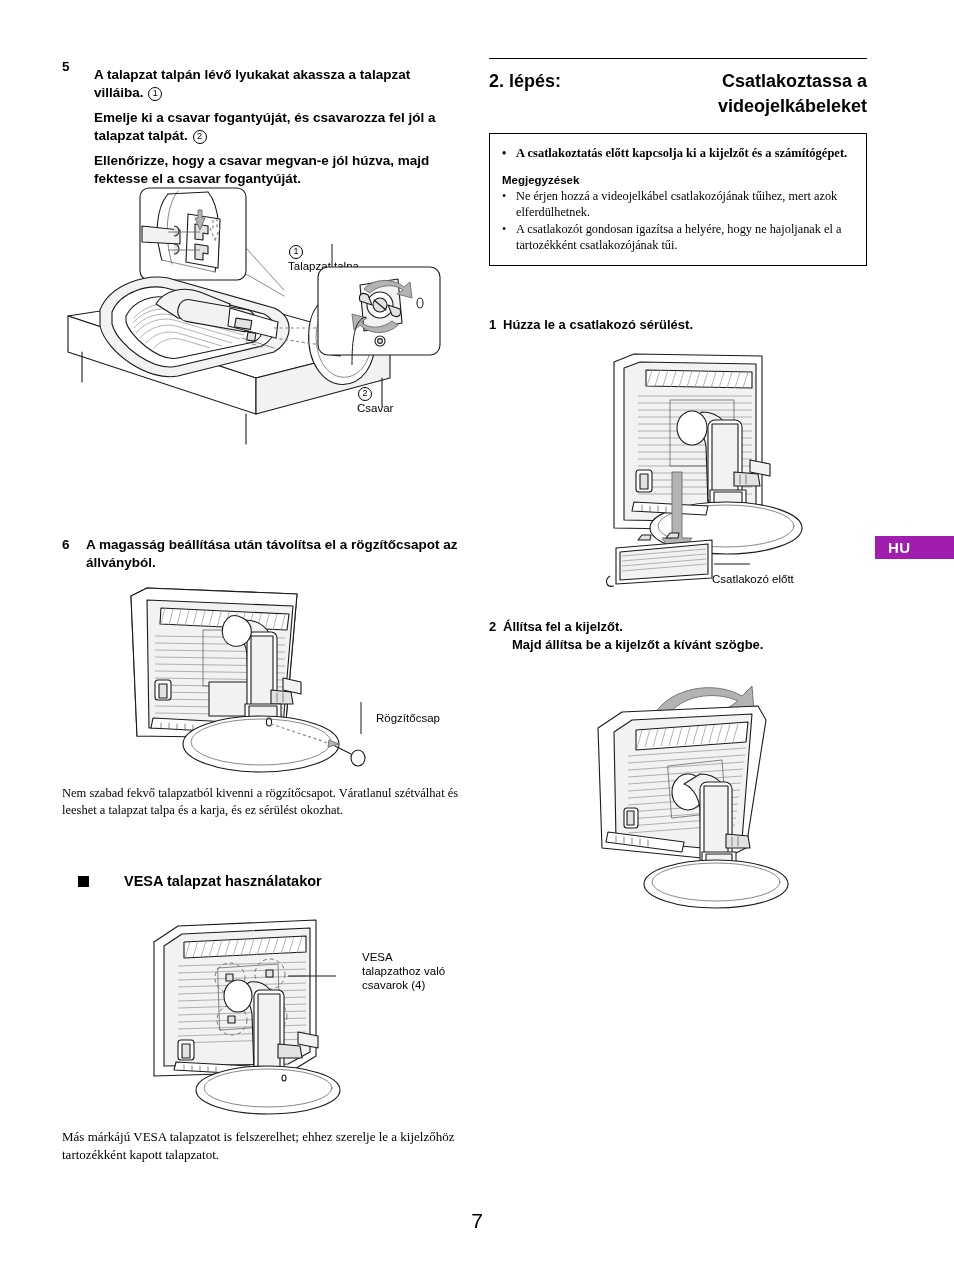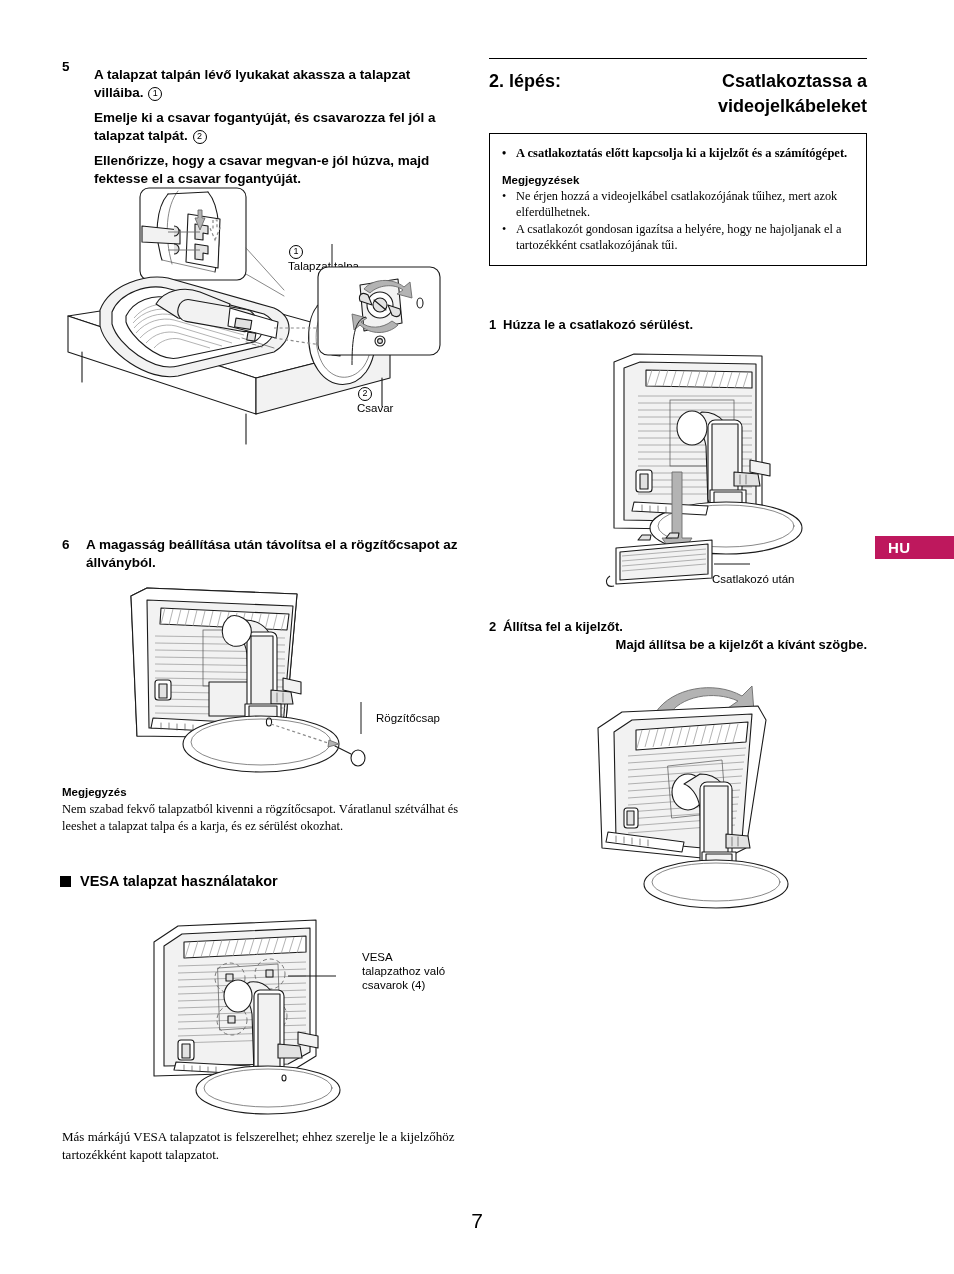--- a/index.html
+++ b/index.html
@@ -165,30 +165,30 @@
   .substep {
     font-family: "Liberation Sans", sans-serif;
     font-weight: bold;
     font-size: 13px;
     line-height: 18px;
     display: flex;
   }
   .substep .n { flex: 0 0 14px; }
   .substep .t { flex: 1; }
   .substep .t p { margin: 0; }
-  .substep .t p + p { padding-left: 9px; text-align: right; }
+  .substep .t p + p { padding-left: 9px; }
 
   
   .hu-tab {
     position: absolute;
     right: 0;
     top: 536px;
     width: 79px;
     height: 23px;
-    background: #be185d;
+    background: #a21caf;
     color: #fff;
     font-family: "Liberation Sans", sans-serif;
     font-weight: bold;
     font-size: 15px;
     display: flex;
     align-items: center;
     padding-left: 13px;
     box-sizing: border-box;
     letter-spacing: 0.5px;
   }
@@ -413,25 +413,24 @@
 
       <path d="M236 148 L236 116" class="leader"></path>
     </svg>
   </div>
 
   <div class="callout" style="left:356px; top:697px;">
     <span>Rögzítőcsap</span>
   </div>
 
   <div style="position:absolute; left:62px; top:785px; width:400px;">
-    <p class="note-head">Megjegyzés</p>
     <p class="note-body">Nem szabad fekvő talapzatból kivenni a rögzítőcsapot. Váratlanul szétválhat és leeshet a talapzat talpa és a karja, és ez sérülést okozhat.</p>
   </div>
 
-  <div class="section-head" style="position:absolute; left:60px; top:873px;">
+  <div class="section-head" style="position:absolute; left:78px; top:873px;gap:26px;">
     <span class="sq"></span>
     <span>VESA talapzat használatakor</span>
   </div>
 
   <div class="fig" style="left:138px; top:916px;">
     <svg width="240" height="200" viewBox="0 0 240 200">
 
       <path d="M16 26 L40 10 L178 4 L178 140 L152 156 L16 160 Z" class="fillw"></path>
       <path d="M26 30 L44 18 L172 12 L172 136 L150 148 L26 150 Z" class="fillgg"></path>
 
@@ -590,21 +589,21 @@
       </g>
       <path d="M76 188 l4 -5 l9 0 l-1 5 Z" class="fillg"></path>
       <path d="M104 186 l4 -5 l9 0 l-1 5 Z" class="fillg"></path>
       <path d="M48 224 C42 228 44 236 52 234" class="fillw"></path>
 
       <path d="M152 212 L188 212" class="leader"></path>
     </svg>
   </div>
 
   <div class="callout" style="left:692px; top:558px;">
-    <span>Csatlakozó után</span>
+    <span>Csatlakozó előtt</span>
   </div>
 
   <div class="substep" style="position:absolute; left:489px; top:618px; width:378px;">
     <span class="n">2</span>
     <span class="t">
       <p>Állítsa fel a kijelzőt.</p>
       <p>Majd állítsa be a kijelzőt a kívánt szögbe.</p>
     </span>
   </div>
 

